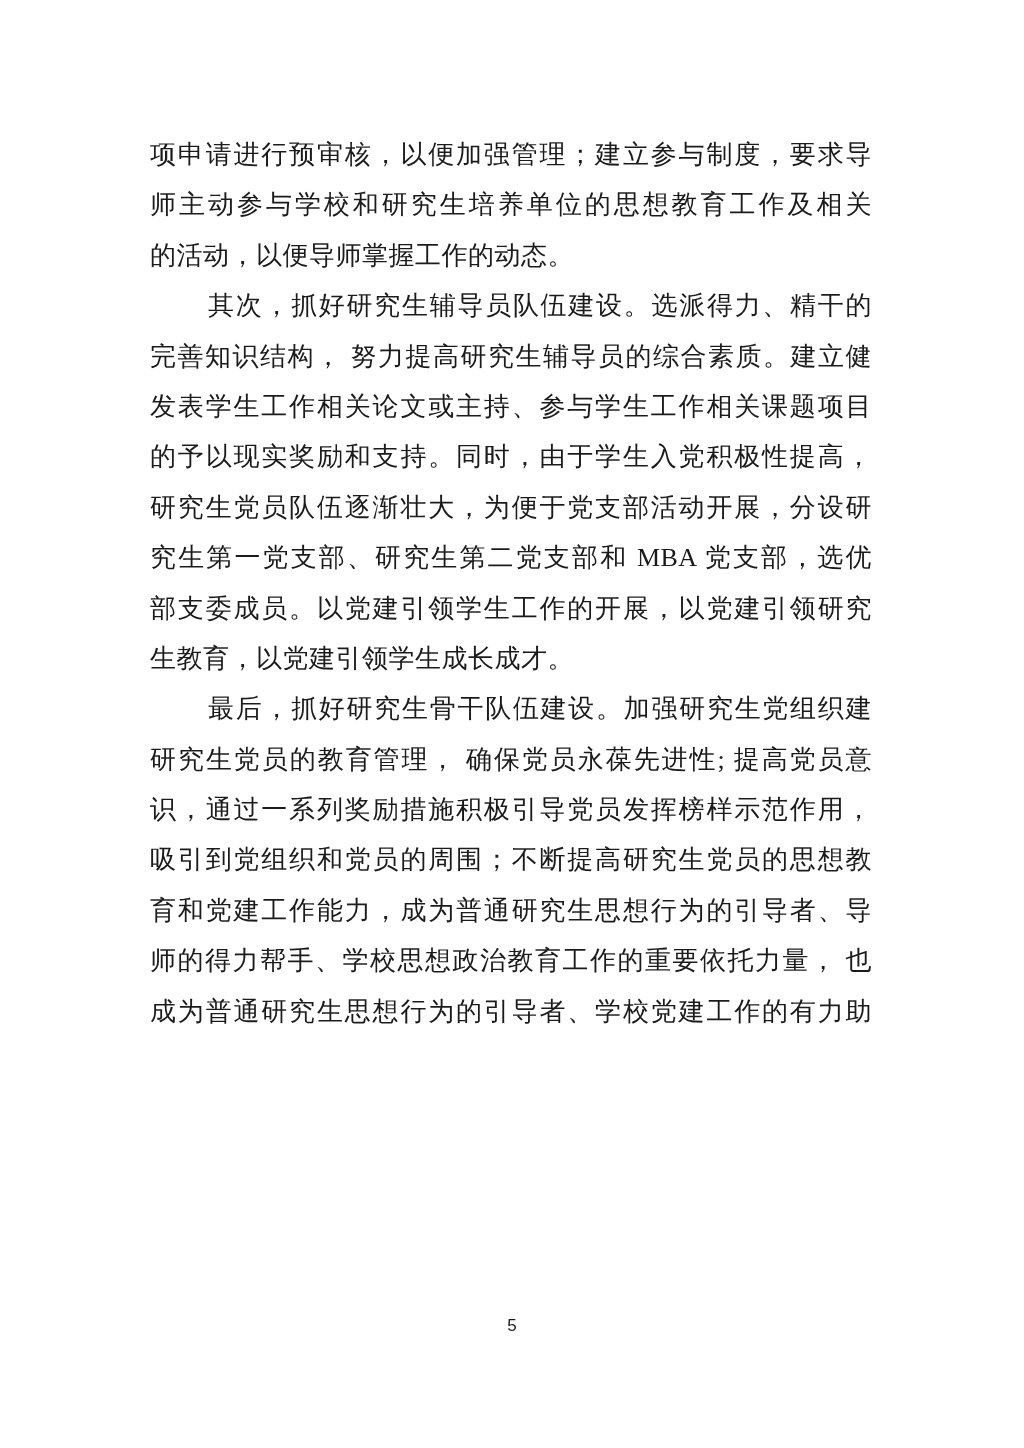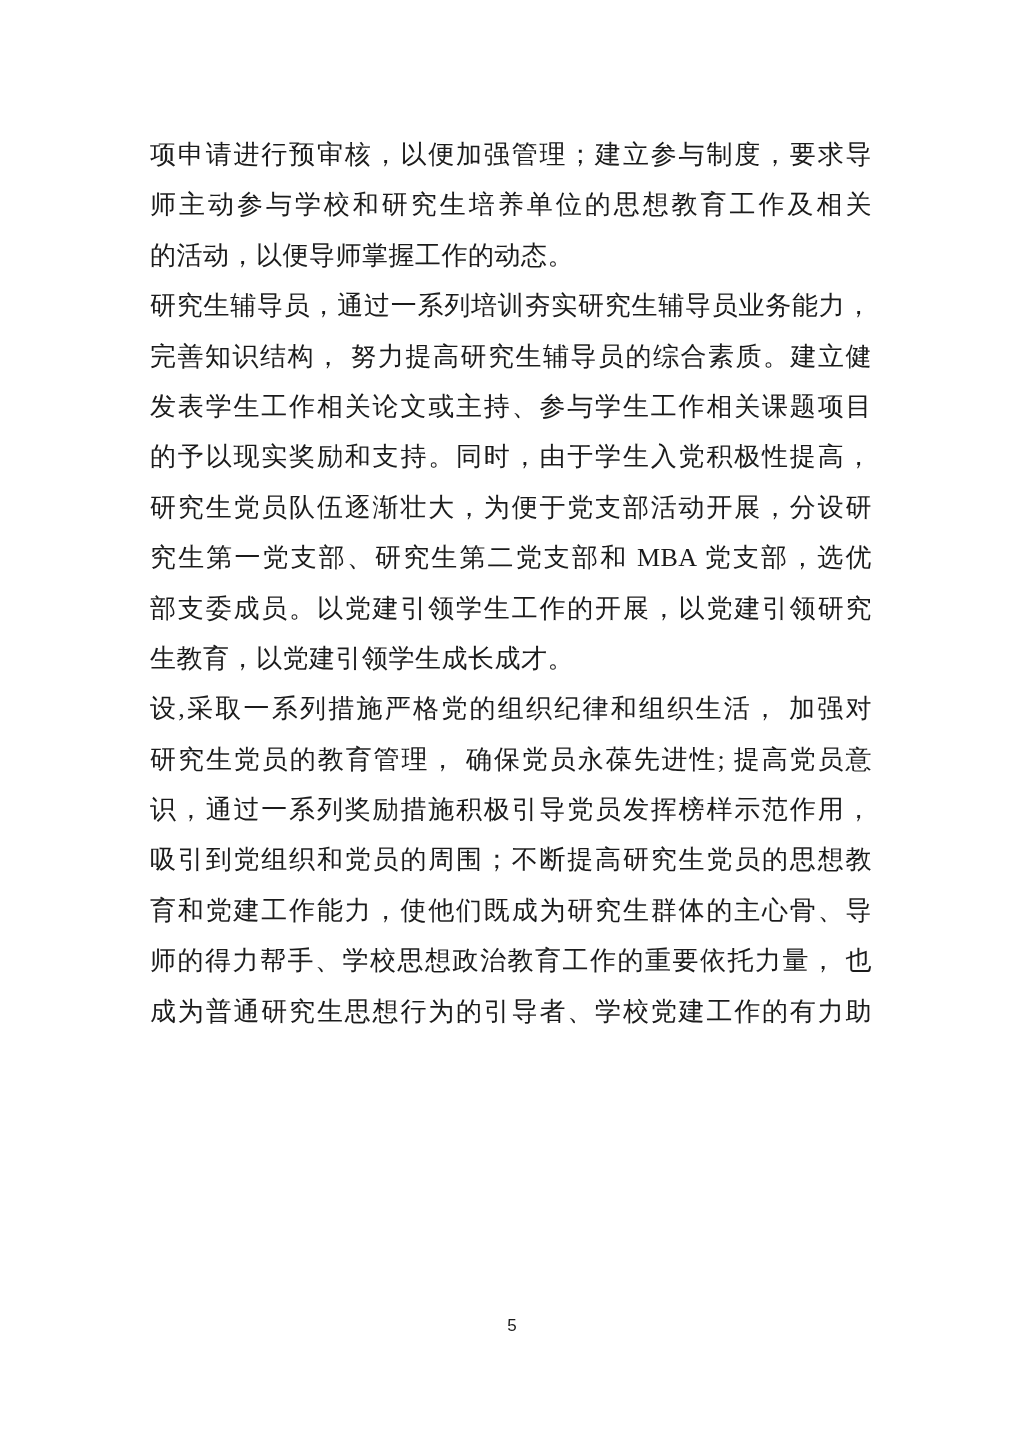--- a/index.html
+++ b/index.html
@@ -51,30 +51,30 @@
   }
 </style>
 </head>
 <body>
 
 <div class="page">
   <div class="content" id="content">
       <div class="line">项申请进行预审核，以便加强管理；建立参与制度，要求导</div>
       <div class="line">师主动参与学校和研究生培养单位的思想教育工作及相关</div>
       <div class="line para-end">的活动，以便导师掌握工作的动态。</div>
-      <div class="line">研究生辅导员，通过一系列培训夯实研究生辅导员业务能力，</div>
+      <div class="line indent">其次，抓好研究生辅导员队伍建设。选派得力、精干的</div>
       <div class="line">完善知识结构， 努力提高研究生辅导员的综合素质。建立健</div>
       <div class="line">发表学生工作相关论文或主持、参与学生工作相关课题项目</div>
       <div class="line">的予以现实奖励和支持。同时，由于学生入党积极性提高，</div>
       <div class="line">研究生党员队伍逐渐壮大，为便于党支部活动开展，分设研</div>
       <div class="line">究生第一党支部、研究生第二党支部和 MBA 党支部，选优</div>
       <div class="line">部支委成员。以党建引领学生工作的开展，以党建引领研究</div>
       <div class="line para-end">生教育，以党建引领学生成长成才。</div>
-      <div class="line">设,采取一系列措施严格党的组织纪律和组织生活， 加强对</div>
+      <div class="line indent">最后，抓好研究生骨干队伍建设。加强研究生党组织建</div>
       <div class="line">研究生党员的教育管理， 确保党员永葆先进性; 提高党员意</div>
       <div class="line">识，通过一系列奖励措施积极引导党员发挥榜样示范作用，</div>
       <div class="line">吸引到党组织和党员的周围；不断提高研究生党员的思想教</div>
-      <div class="line">育和党建工作能力，使他们既成为研究生群体的主心骨、导</div>
+      <div class="line">育和党建工作能力，成为普通研究生思想行为的引导者、导</div>
       <div class="line">师的得力帮手、学校思想政治教育工作的重要依托力量， 也</div>
       <div class="line">成为普通研究生思想行为的引导者、学校党建工作的有力助</div>
     </div>
   <div class="page-number">5</div>
 </div>
 
 </body></html>

